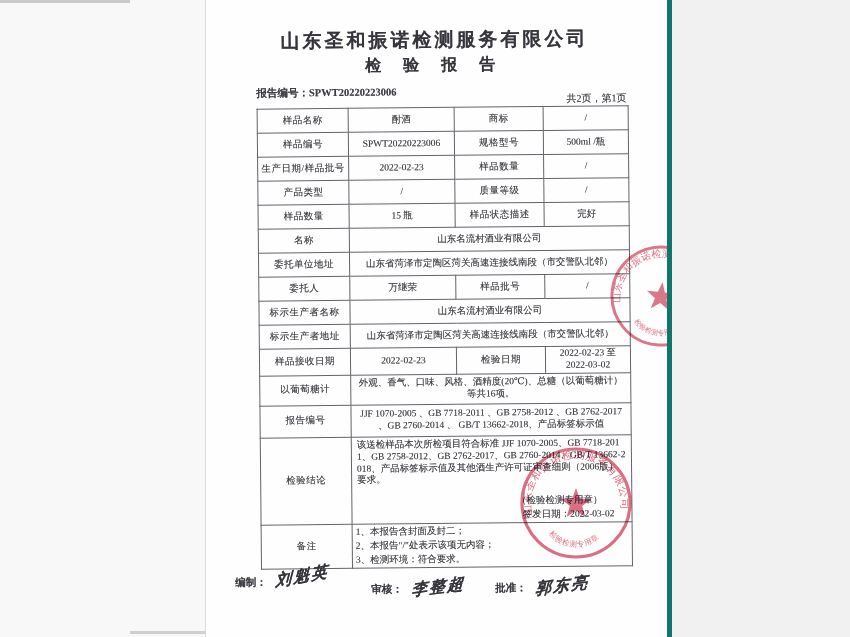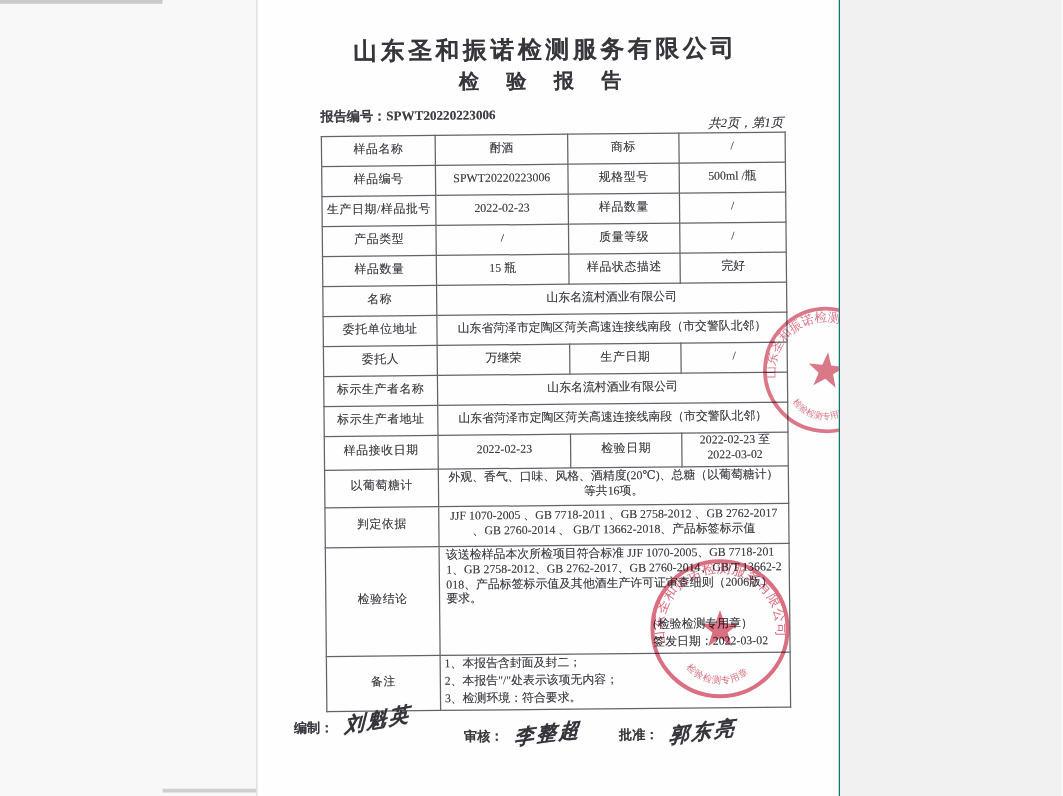--- a/index.html
+++ b/index.html
@@ -12,33 +12,33 @@
   .margin-left  { position:absolute; left:0; top:0; width:205px; height:637px; background:#f8f8f8; }
   .margin-right { position:absolute; left:672px; top:0; width:178px; height:637px; background:#f1f1f2; }
   .edge-strip { position:absolute; background:#9b9b9b; opacity:.5; }
   .edge-top-a { left:0; top:0; width:130px; height:3px; }
   .edge-top-b { left:398px; top:0; width:118px; height:3px; }
   .edge-bottom { left:130px; top:631px; width:386px; height:3px; background:#a6a6a6; }
 
   .page {
     position:absolute; left:205px; top:0; width:467px; height:637px;
     background:#fefefe;
-    border-left:1px solid #dcdcdc; border-right:1px solid #0f766e;
+    border-left:1px solid #dcdcdc; border-right:5px solid #0f766e;
     overflow:hidden;
   }
   .content { position:absolute; left:0; top:0; width:100%; height:100%;
     transform:rotate(-0.55deg); transform-origin:50% 40%;
     color:#3d3d44; text-shadow:0 0 .4px rgba(70,70,75,.55); }
 
   .company-name { position:absolute; top:27px; left:0; width:100%; text-align:center;
     font-size:19px; font-weight:bold; letter-spacing:3px; color:#35353b; }
   .report-title { position:absolute; top:55px; left:0; width:100%; text-align:center;
     font-size:16px; font-weight:bold; letter-spacing:9px; color:#35353b; }
   .report-no { position:absolute; left:52px; top:85px; font-size:10.5px; font-weight:bold; }
-  .pagination { position:absolute; left:322px; top:93px; width:100px; text-align:right; font-size:10px;font-style:italic; }
+  .pagination { position:absolute; left:322px; top:93px; width:100px; text-align:right; font-size:10px; }
 
   table.report { position:absolute; left:52px; top:107px; width:371px;
     border-collapse:collapse; table-layout:fixed; font-size:9.5px; }
   table.report td { border:1px solid #63636b; padding:1px 3px; text-align:center;
     vertical-align:middle; height:24px; line-height:1.25; word-break:break-all; }
   td.lab { letter-spacing:.5px; }
   td.tl { text-align:left; padding:2px 5px; }
   td.conclusion { position:relative; height:86px; vertical-align:top; }
   .concl-text { text-align:left; padding:1px 2px; }
   .concl-stamp-note { text-align:right; padding-right:26px; margin-top:9px; }
@@ -119,21 +119,21 @@
           <td class="lab">名称</td>
           <td colspan="3">山东名流村酒业有限公司</td>
         </tr>
         <tr>
           <td class="lab">委托单位地址</td>
           <td colspan="3">山东省菏泽市定陶区菏关高速连接线南段（市交警队北邻）</td>
         </tr>
         <tr>
           <td class="lab">委托人</td>
           <td>万继荣</td>
-          <td class="lab">生产日期</td>
+          <td class="lab">样品批号</td>
           <td>/</td>
         </tr>
         <tr>
           <td class="lab">标示生产者名称</td>
           <td colspan="3">山东名流村酒业有限公司</td>
         </tr>
         <tr>
           <td class="lab">标示生产者地址</td>
           <td colspan="3">山东省菏泽市定陶区菏关高速连接线南段（市交警队北邻）</td>
         </tr>
@@ -144,21 +144,21 @@
           <td>
             <div>2022-02-23 至</div>
             <div>2022-03-02</div>
           </td>
         </tr>
         <tr>
           <td class="lab" style="height:30px">以葡萄糖计</td>
           <td colspan="3" class="tl">外观、香气、口味、风格、酒精度(20℃)、总糖（以葡萄糖计）等共16项。</td>
         </tr>
         <tr>
-          <td class="lab" style="height:32px">判定依据</td>
+          <td class="lab" style="height:32px">报告编号</td>
           <td colspan="3" class="tl">JJF 1070-2005 、GB 7718-2011 、GB 2758-2012 、GB 2762-2017 、GB 2760-2014 、 GB/T 13662-2018、产品标签标示值</td>
         </tr>
         <tr>
           <td class="lab">检验结论</td>
           <td colspan="3" class="conclusion">
             <div class="concl-text">该送检样品本次所检项目符合标准 JJF 1070-2005、GB 7718-2011、GB 2758-2012、GB 2762-2017、GB 2760-2014、GB/T 13662-2018、产品标签标示值及其他酒生产许可证审查细则（2006版）要求。</div>
             <div class="concl-stamp-note">（检验检测专用章）</div>
             <div class="concl-issue">签发日期：2022-03-02</div>
           </td>
         </tr>

